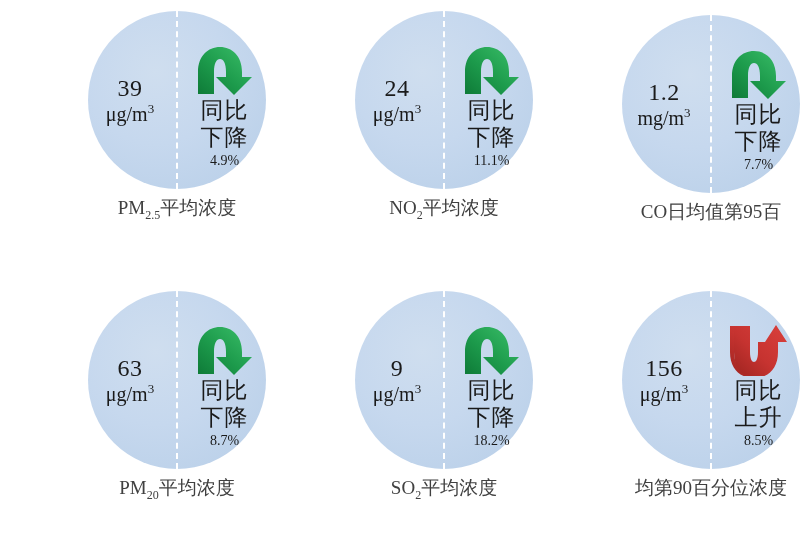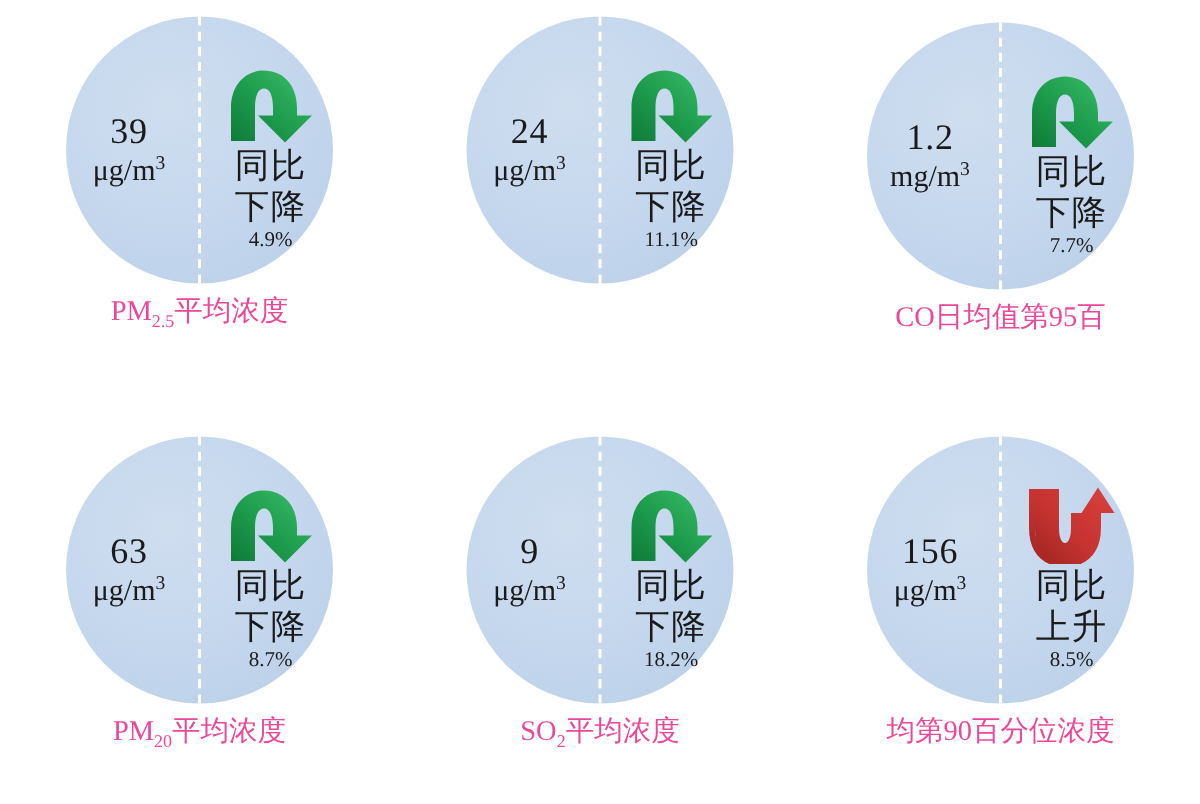--- a/index.html
+++ b/index.html
@@ -18,20 +18,21 @@
   #grid {
     position: relative;
     width: 800px;
     height: 536px;
   }
 
   .card {
     position: absolute;
     width: 266px;
     height: 268px;
+    margin-left: 44px;
   }
 
   
   .circle-wrap {
     position: absolute;
     left: 50%;
     top: 11px;
     transform: translateX(-50%);
     width: 178px;
     height: 178px;
@@ -120,21 +121,21 @@
   
   .caption {
     position: absolute;
     left: 0;
     right: 0;
     top: 196px;
     text-align: center;
     font-size: 19px;
     line-height: 1.30;
     font-family: "Liberation Serif", "DejaVu Serif", serif;
-    color: #ec4899;
+    color: #404040;
     padding: 0 6px;
     box-sizing: border-box;
   }
   .caption .sub {
     font-size: 12px;
     vertical-align: sub;
     line-height: 0;
   }
 </style>
 </head>
@@ -195,20 +196,24 @@
     </linearGradient>
   </defs>
   <path d="M4,50 L4,28 C4,12 14,3 26,3 C38,3 48,12 48,28 L48,33 L58,33 L40,51 L22,33 L32,33 L32,28 C32,19 29.5,15 26,15 C22.5,15 20,19 20,28 L20,50 Z" fill="url(#gdown)"></path>
 </svg>
         <div class="trend-line">同比</div>
         <div class="trend-line">下降</div>
         <div class="trend-pct">11.1%</div>
       </div>
     </div>
 
+    <div class="caption">
+      <div><span>NO</span><span class="sub">2</span><span>平均浓度</span></div>
+
+    </div>
   </div>
     <div class="card" style="left: 534px; top: 4px;">
     <div class="circle-wrap">
       <div class="circle"></div>
       <div class="divider"></div>
 
       <div class="left-col">
         <div class="value">1.2</div>
         <div class="unit"><span>mg/m</span><span class="sup">3</span></div>
       </div>

